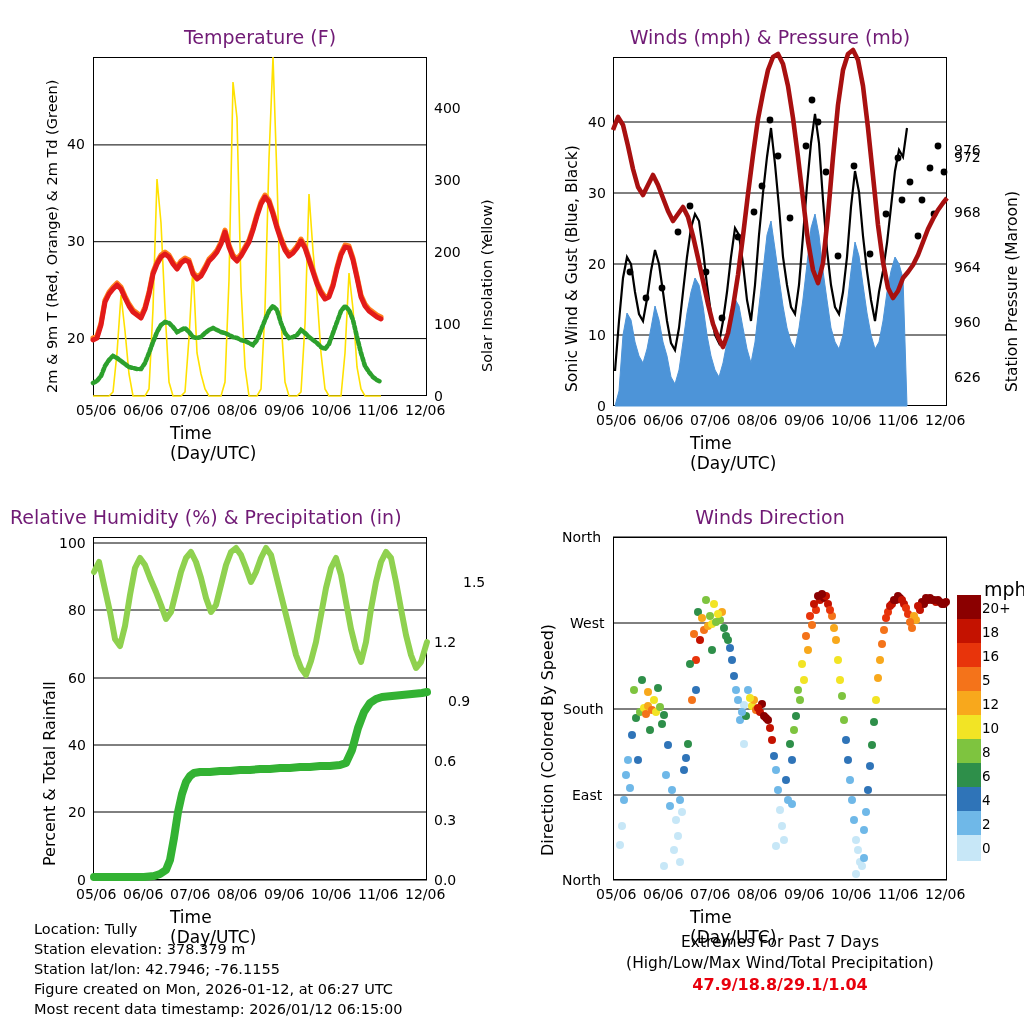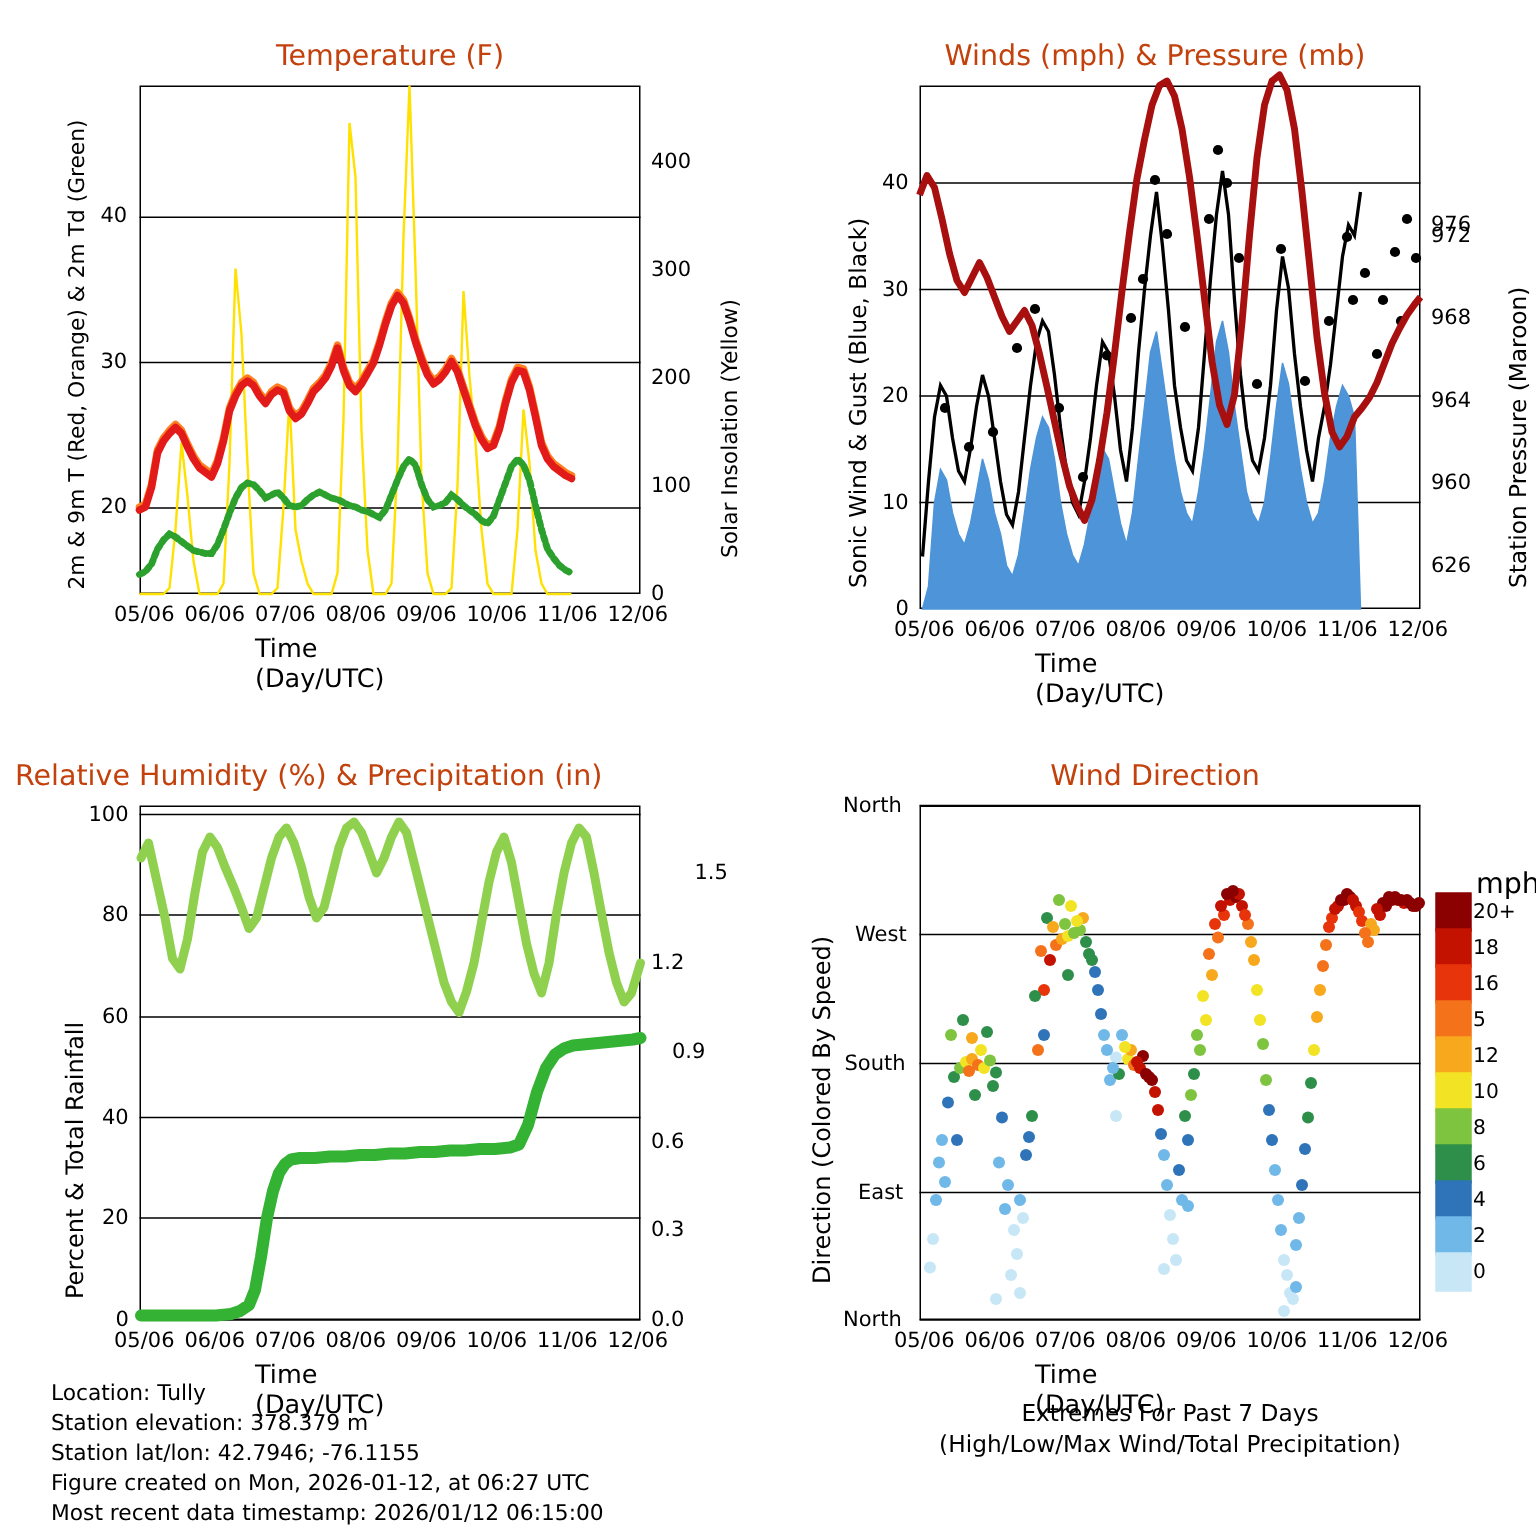--- a/index.html
+++ b/index.html
@@ -1,19 +1,19 @@
 <!DOCTYPE html>
 <html><head>
 <meta charset="utf-8">
 <style>
   html,body{margin:0;padding:0;background:#ffffff;}
   body{width:1024px;height:1024px;font-family:"DejaVu Sans",sans-serif;color:#000;overflow:hidden;}
   .page{position:relative;width:1024px;height:1024px;}
   .panel{position:absolute;}
-  .ptitle{position:absolute;text-align:center;font-size:19px;color:#c2410c;}
+  .ptitle{position:absolute;text-align:center;font-size:19px;color:#701a75;}
   .axis-label{position:absolute;font-size:17px;color:#000;}
   .ylab{transform-origin:0 0;white-space:nowrap;}
   .tick{position:absolute;font-size:14px;color:#000;white-space:nowrap;}
   .frame{position:absolute;border:1.5px solid #000;box-sizing:border-box;background:#fff;}
   svg{position:absolute;left:0;top:0;overflow:visible;}
   .footer{position:absolute;font-size:14.5px;line-height:19.5px;color:#000;white-space:pre;}
   .extremes{position:absolute;text-align:center;font-size:15.5px;line-height:21px;color:#000;}
   .extremes .val{color:#e8000d;font-weight:bold;font-size:16px;}
   .legend-title{position:absolute;font-size:19px;}
   .legend-lab{position:absolute;font-size:13.5px;}
@@ -189,21 +189,21 @@
     <div class="tick" style="left:264px;top:886px;">09/06</div>
     <div class="tick" style="left:311px;top:886px;">10/06</div>
     <div class="tick" style="left:358px;top:886px;">11/06</div>
     <div class="tick" style="left:405px;top:886px;">12/06</div>
 
     <div class="axis-label" style="left:170px;top:907px;">Time (Day/UTC)</div>
     <div class="axis-label ylab" style="left:40px;top:866px;transform:rotate(-90deg);font-size:16px;">Percent &amp; Total Rainfall</div>
   </div>
 
   <div class="panel">
-    <div class="ptitle" style="left:600px;top:506px;width:340px;">Wind Direction</div>
+    <div class="ptitle" style="left:600px;top:506px;width:340px;">Winds Direction</div>
 
     <div class="frame" style="left:613px;top:537px;width:334px;height:343px;"></div>
 
     <svg width="1024" height="1024" style="pointer-events:none;">
       <g>
         <line x1="613" y1="537" x2="947" y2="537" stroke="#000" stroke-width="1"></line>
         <line x1="613" y1="623" x2="947" y2="623" stroke="#000" stroke-width="1"></line>
         <line x1="613" y1="709" x2="947" y2="709" stroke="#000" stroke-width="1"></line>
         <line x1="613" y1="795" x2="947" y2="795" stroke="#000" stroke-width="1"></line>
         <line x1="613" y1="880" x2="947" y2="880" stroke="#000" stroke-width="1"></line>
@@ -435,15 +435,16 @@
     <div class="footer" style="left:34px;top:920px;">Location: Tully</div>
     <div class="footer" style="left:34px;top:940px;">Station elevation: 378.379 m</div>
     <div class="footer" style="left:34px;top:960px;">Station lat/lon: 42.7946; -76.1155</div>
     <div class="footer" style="left:34px;top:980px;">Figure created on Mon, 2026-01-12, at 06:27 UTC</div>
     <div class="footer" style="left:34px;top:1000px;">Most recent data timestamp: 2026/01/12 06:15:00</div>
   </div>
 
   <div class="extremes" style="left:570px;top:932px;width:420px;">
     <div>Extremes For Past 7 Days</div>
     <div>(High/Low/Max Wind/Total Precipitation)</div>
+    <div class="val">47.9/18.8/29.1/1.04</div>
   </div>
 
 </div>
 
 </body></html>

